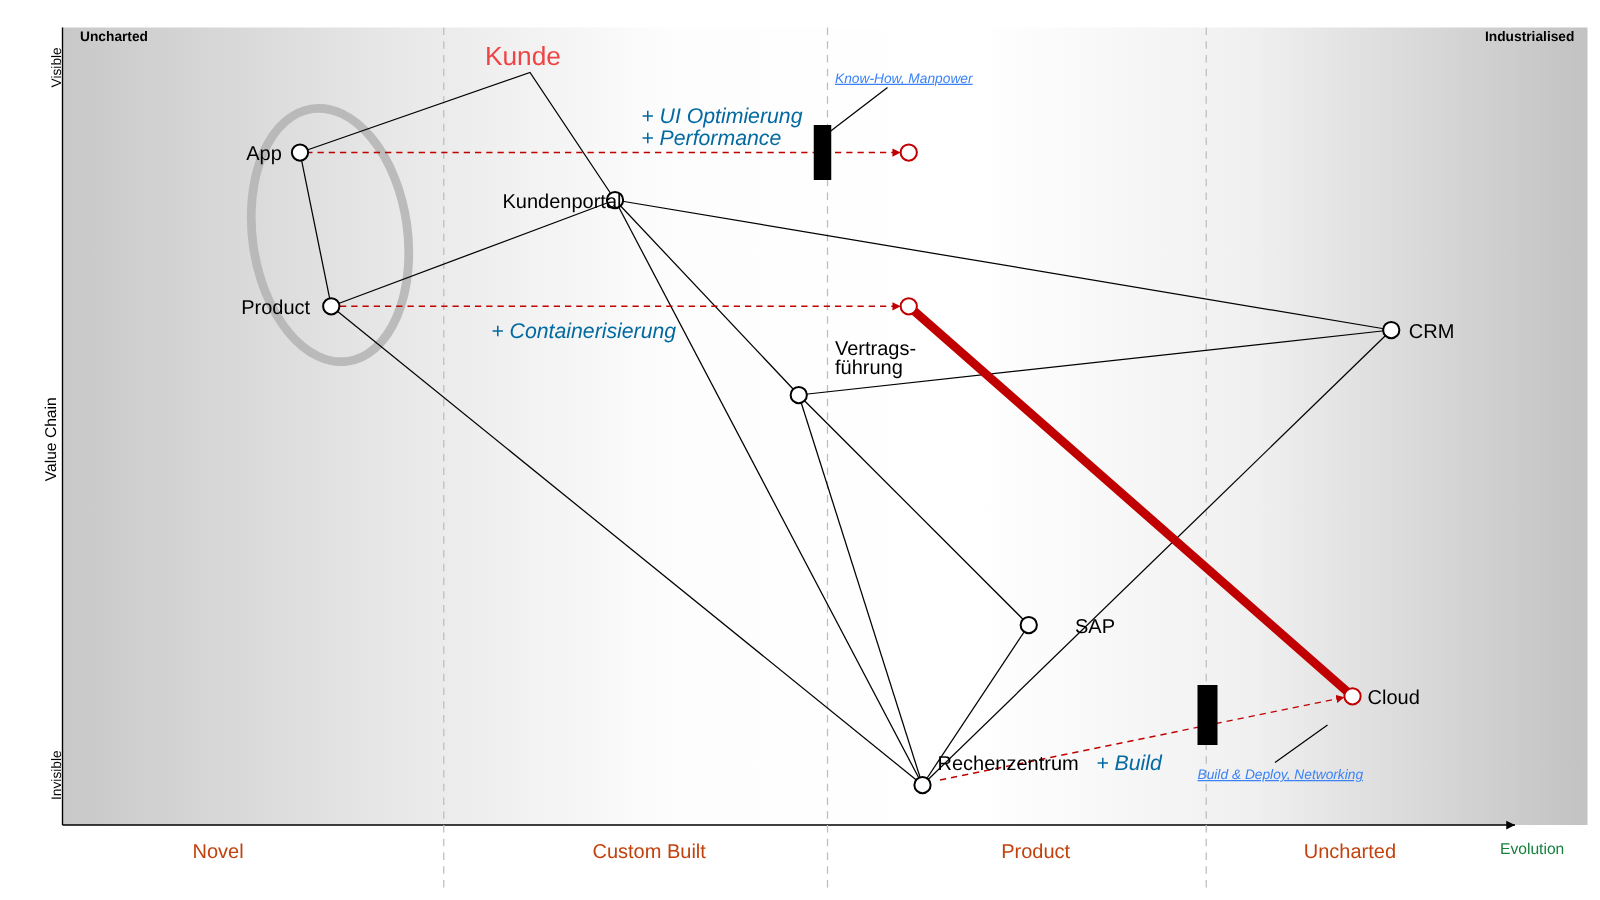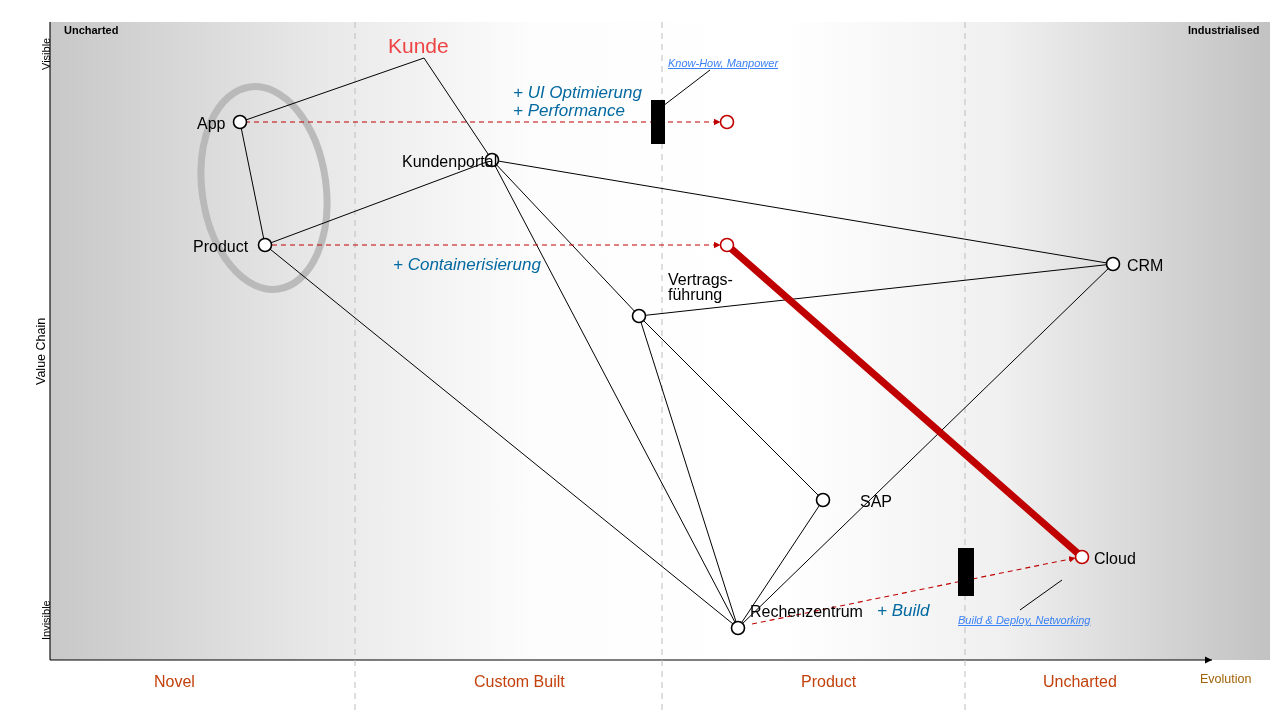--- a/index.html
+++ b/index.html
@@ -39,21 +39,21 @@
   .node-label {
     font-size: 16px;
     color: #000;
   }
   .stage-label {
     font-size: 16px;
     color: #c2410c;
   }
   .evo-label {
     font-size: 12.5px;
-    color: #a16207;
+    color: #15803d;
   }
   .title-label {
     font-size: 21px;
     color: #ef4444;
   }
   .annot-red {
     font-size: 17px;
     font-style: italic;
     color: #0369a1;
   }

